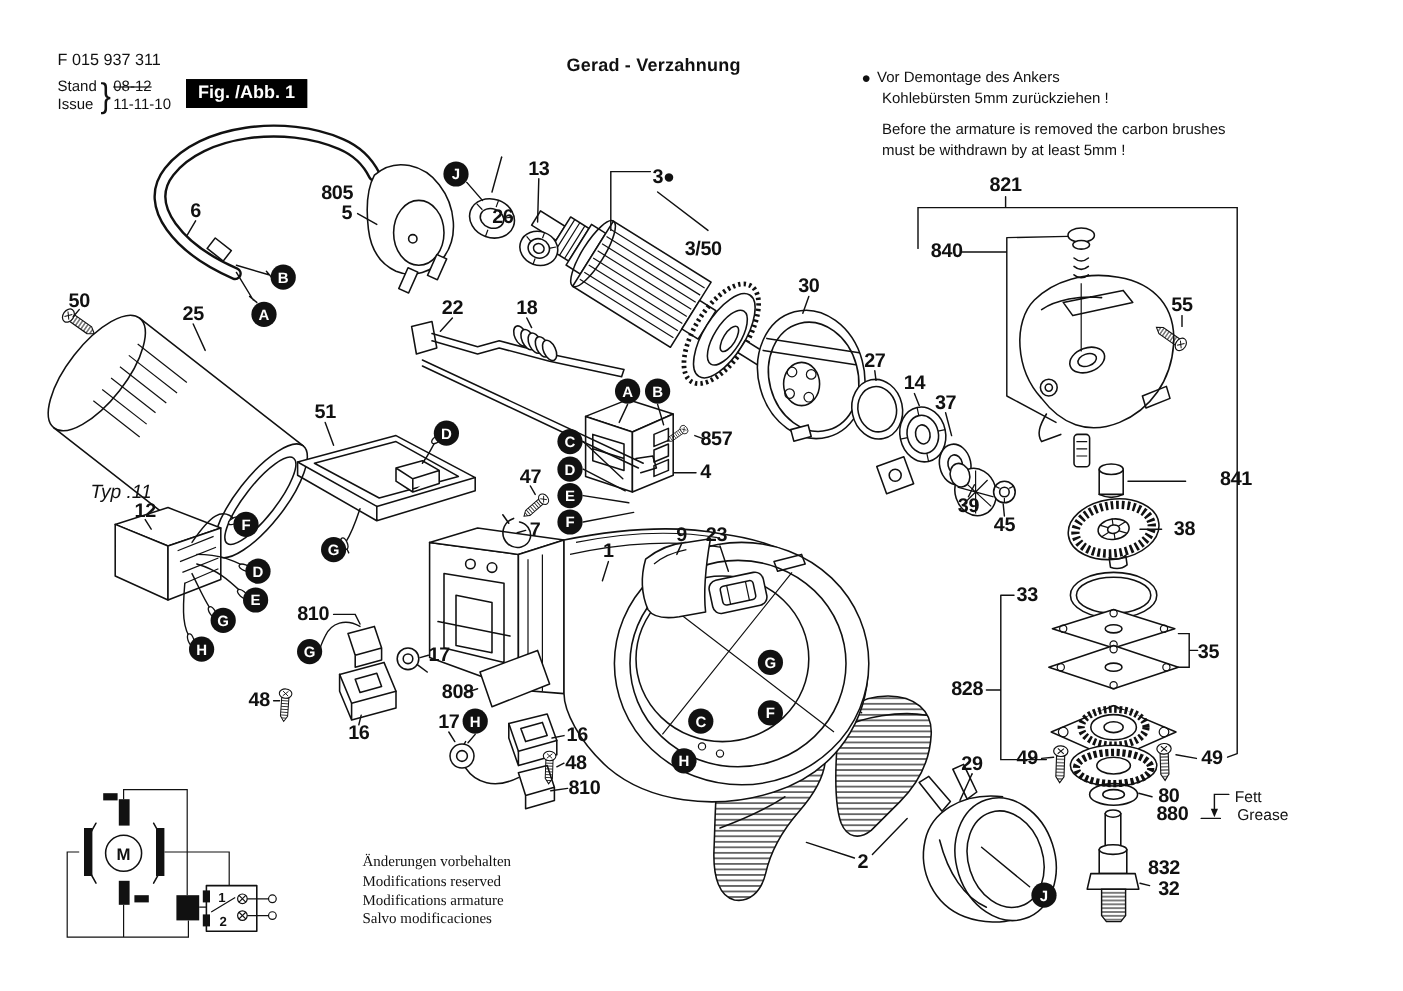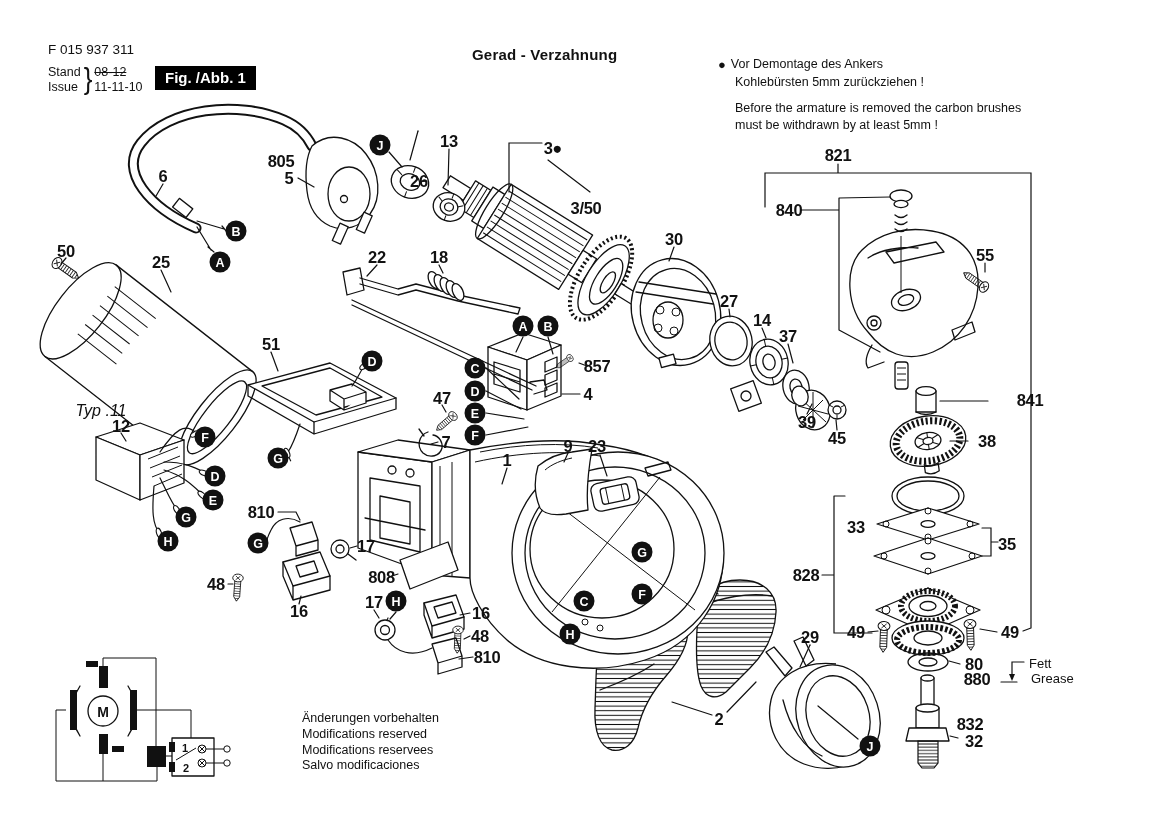--- a/index.html
+++ b/index.html
@@ -20,21 +20,21 @@
   .brace{font-size:26px;font-weight:300;margin:0 2px 0 3px;transform:scaleY(1.1);}
   .strike{text-decoration:line-through;}
   .fig-box{position:absolute;left:155px;top:66px;background:#000;color:#fff;font-weight:bold;
            font-size:15px;padding:2px 9px 3px;border:1px solid #000;}
   .title{position:absolute;left:472px;top:46px;font-size:15px;font-weight:bold;letter-spacing:0.2px;}
   .notice{position:absolute;left:718px;top:56px;width:340px;font-size:12.5px;line-height:1.4;}
   .notice .row1{display:flex;}
   .notice .bullet{font-size:13px;margin-right:5px;}
   .notice .ind{padding-left:17px;}
   .notice .en{margin-top:8px;padding-left:17px;}
-  .footer{position:absolute;left:302px;top:711px;font-size:12.5px;line-height:1.26;}
+  .footer{position:absolute;left:302px;top:711px;font-size:12.5px;line-height:1.26;font-family:Liberation Serif, serif;}
   .grease1{position:absolute;left:1029px;top:656px;font-size:13px;}
   .grease2{position:absolute;left:1031px;top:671px;font-size:13px;}
   
   .s{stroke:#111;fill:none;stroke-width:1.3;stroke-linecap:round;stroke-linejoin:round;}
   .f{fill:#fff;stroke:#111;stroke-width:1.3;stroke-linejoin:round;}
   .hf{fill:url(#hatch);stroke:#111;stroke-width:1.3;stroke-linejoin:round;}
   .k{fill:#111;stroke:none;}
   .t{stroke:#111;stroke-width:1;fill:none;}
   .ld{stroke:#111;stroke-width:1.2;fill:none;stroke-linecap:round;}
   .schem-t{font-family:"Liberation Sans",sans-serif;font-weight:bold;fill:#111;}
@@ -454,21 +454,21 @@
     <div class="ind">Kohlebürsten 5mm zurückziehen !</div>
     <div class="en">
       <div>Before the armature is removed the carbon brushes</div>
       <div>must be withdrawn by at least 5mm !</div>
     </div>
   </div>
 
   <div class="footer">
     <div>Änderungen vorbehalten</div>
     <div>Modifications reserved</div>
-    <div>Modifications reservees</div>
+    <div>Modifications armature</div>
     <div>Salvo modificaciones</div>
   </div>
 
   <div class="grease1">Fett</div>
   <div class="grease2">Grease</div>
 
   <div id="labels-layer" class="layer">
       <div class="num-label" style="left: 419px; top: 135px; margin-top: 46px;">26</div>
       <div class="num-label" style="left: 449px; top: 141px;">13</div>
       <div class="num-label" style="left: 553px; top: 148px;">3●</div>
@@ -489,21 +489,21 @@
       <div class="num-label" style="left: 788px; top: 336px;">37</div>
       <div class="num-label" style="left: 597px; top: 366px;">857</div>
       <div class="num-label" style="left: 588px; top: 394px;">4</div>
       <div class="num-label" style="left: 271px; top: 344px;">51</div>
       <div class="num-label" style="left: 442px; top: 398px;">47</div>
       <div class="num-label" style="left: 446px; top: 442px;">7</div>
       <div class="num-label" style="left: 807px; top: 422px; text-align: right;">39</div>
       <div class="num-label" style="left: 837px; top: 438px;">45</div>
       <div class="num-label" style="left: 1006px; top: 400px; padding-left: 48px;">841</div>
       <div class="num-label" style="left: 987px; top: 441px;">38</div>
-      <div class="num-label" style="left: 856px; top: 496px; margin-top: 31px;">33</div>
+      <div class="num-label" style="left: 856px; top: 496px;">33</div>
       <div class="num-label" style="left: 1007px; top: 544px;">35</div>
       <div class="num-label" style="left: 121px; top: 426px;">12</div>
       <div class="num-label" style="left: 568px; top: 446px;">9</div>
       <div class="num-label" style="left: 597px; top: 446px;">23</div>
       <div class="num-label" style="left: 507px; top: 460px;">1</div>
       <div class="num-label" style="left: 261px; top: 512px;">810</div>
       <div class="num-label" style="left: 366px; top: 546px;">17</div>
       <div class="num-label" style="left: 216px; top: 584px;">48</div>
       <div class="num-label" style="left: 299px; top: 611px;">16</div>
       <div class="num-label" style="left: 376px; top: 577px; padding-left: 11px;">808</div>

